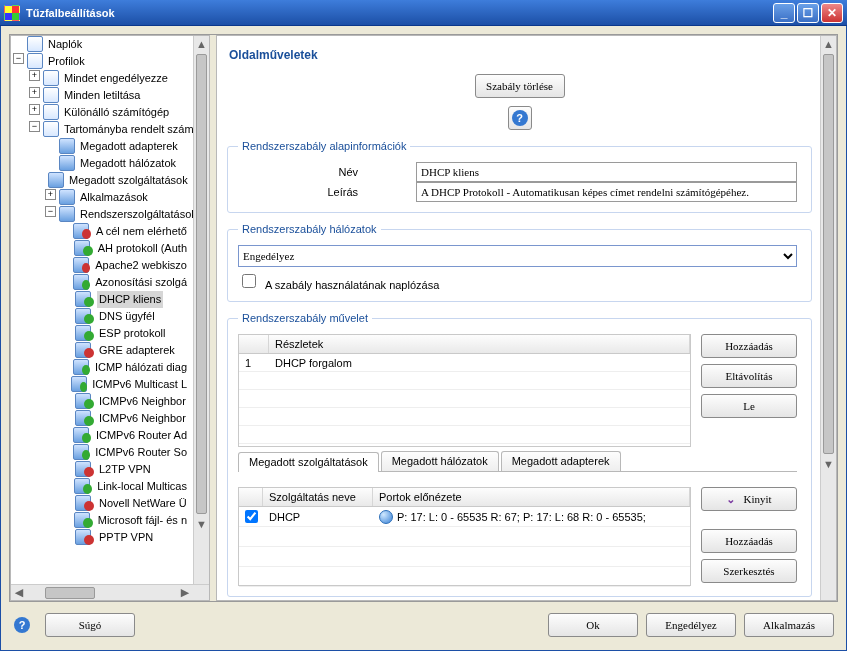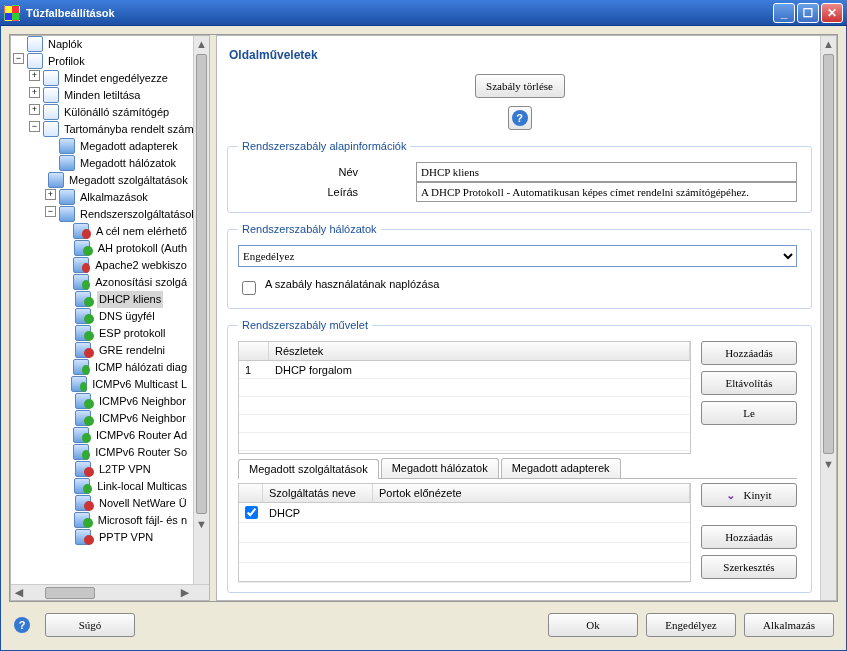--- a/index.html
+++ b/index.html
@@ -144,21 +144,21 @@
   }
   fieldset legend { color:#1a4f9a; padding:0 4px; font-size:11px;}
   .form-row { display:flex; align-items:center; gap:48px;}
   .form-row .flabel { width:130px; text-align:right; padding-right:10px;}
   .form-row input[type=text] {
     flex:1; height:20px; border:1px solid #9a9a9a; padding:0 4px; font:11px Tahoma;
   }
   select.full {
     width:100%; height:22px; border:1px solid #7a96ce; font:11px Tahoma; background:#fff;
   }
-  .chk-row { display:flex; align-items:flex-start; gap:6px; margin-top:11px;}
+  .chk-row { display:flex; align-items:flex-end; gap:6px; margin-top:4px;}
   .chk-row input { width:14px; height:14px;}
 
   .op-layout { display:flex; gap:10px;}
   .op-table { flex:1; border:1px solid #c9c9c9;}
   .op-table .hdr { display:flex; background:linear-gradient(#fdfdfd,#e9e9e9); border-bottom:1px solid #c9c9c9;}
   .op-table .hdr .c { padding:3px 6px; border-right:1px solid #d6d6d6;}
   .op-table .body .r { display:flex; border-bottom:1px solid #eee; height:18px; align-items:center;}
   .op-table .body .r .c { padding:0 6px;}
   .op-table .body { height:92px; }
   .op-table .c1 { width:30px;}
@@ -166,21 +166,21 @@
   .op-btns .btn { min-width:90px;}
 
   .tabs { display:flex; border-bottom:1px solid #b8b8b8; margin-top:4px;}
   .tabs .tab {
     border:1px solid #b8b8b8; border-bottom:none;
     background:linear-gradient(#fdfdfd,#eee);
     padding:3px 10px 4px 10px; margin-right:2px; border-radius:3px 3px 0 0;
     cursor:pointer;
   }
   .tabs .tab.active { background:#fff; position:relative; top:1px;}
-  .svc-layout { display:flex; gap:10px; margin-top:4px;}
+  .svc-layout { display:flex; gap:10px; margin-top:15px;}
   .svc-table { flex:1; border:1px solid #c9c9c9;}
   .svc-table .hdr { display:flex; background:linear-gradient(#fdfdfd,#e9e9e9); border-bottom:1px solid #c9c9c9;}
   .svc-table .hdr .c { padding:3px 6px; border-right:1px solid #d6d6d6;}
   .svc-table .body { height:78px;}
   .svc-table .body .r { display:flex; align-items:center; height:20px; border-bottom:1px solid #eee;}
   .svc-table .body .r .c { padding:0 6px; display:flex; align-items:center; gap:4px;}
   .svc-table .c0 { width:24px; justify-content:center;}
   .svc-table .c1 { width:110px;}
   .svc-btns { width:96px; display:flex; flex-direction:column; gap:6px;}
   .svc-btns .btn.collapse { display:flex; gap:8px; }
@@ -348,21 +348,21 @@
                               <span class="nicon"></span>
                               <span class="badge badge-green"></span>
                               <span class="lbl">ESP protokoll</span>
                             </div>
                           </li>
                           <li>
                             <div class="row">
                               <span class="noexp"></span>
                               <span class="nicon"></span>
                               <span class="badge badge-red"></span>
-                              <span class="lbl">GRE rendelni</span>
+                              <span class="lbl">GRE adapterek</span>
                             </div>
                           </li>
                           <li>
                             <div class="row">
                               <span class="noexp"></span>
                               <span class="nicon"></span>
                               <span class="badge badge-green"></span>
                               <span class="lbl">ICMP hálózati diag</span>
                             </div>
                           </li>
@@ -540,20 +540,24 @@
                 <div class="c c0"></div>
                 <div class="c c1">Szolgáltatás neve</div>
                 <div class="c" style="flex:1">Portok előnézete</div>
               </div>
               <div class="body" id="svc-body">
                   <div class="r">
                     <div class="c c0">
                       <input type="checkbox" checked="" style="">
                     </div>
                     <div class="c c1">DHCP</div>
+                    <div class="c" style="flex: 1 1 0%;">
+                      <span class="net-icon"></span>
+                      <span>P: 17:  L: 0 - 65535 R: 67; P: 17:  L: 68 R: 0 - 65535;</span>
+                    </div>
                   </div>
                   <div class="r"></div>
                   <div class="r"></div>
                   <div class="r"></div>
                 </div>
             </div>
             <div class="svc-btns">
               <button class="btn small collapse">
                 <span class="chev">⌄</span>
                 <span>Kinyit</span>

